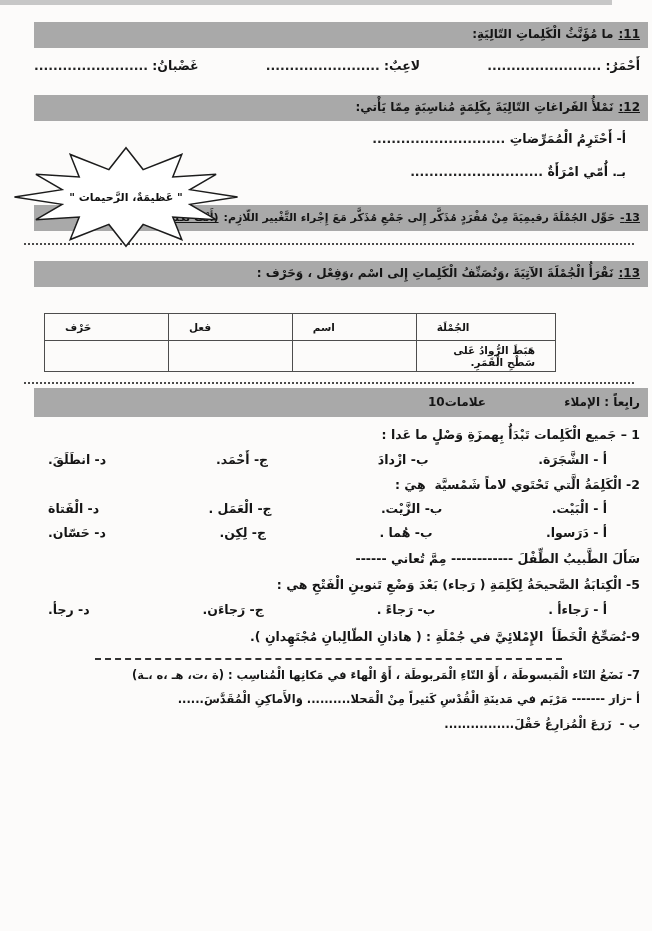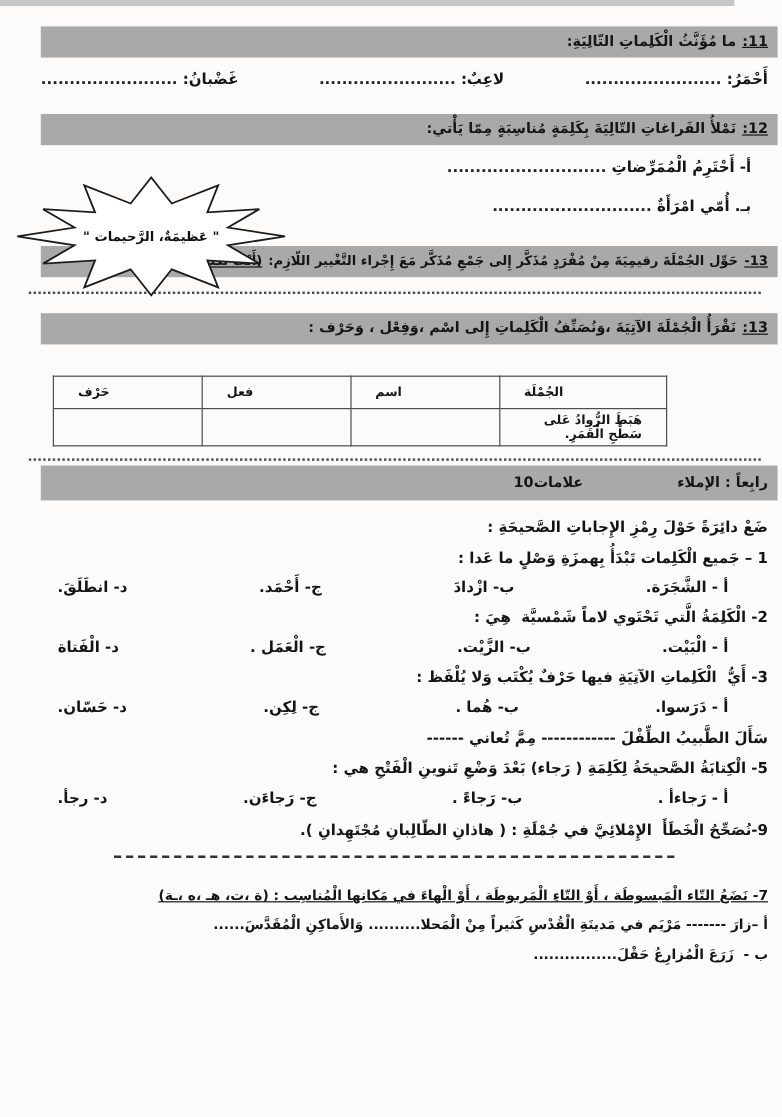--- a/index.html
+++ b/index.html
@@ -132,39 +132,37 @@
     </tbody>
       </table>
 
     <div class="dotted-sep" style="margin-top:10px;"></div>
 
     <div class="bar bar4" style="margin-top:4px;min-height:27px;">
       <span>رابِعاً : الإملاء</span>
       <span class="marks">10علامات</span>
     </div>
 
-    <div class="lead" style="margin-top:14px;">ضَعْ دائِرَةً حَوْلَ رِمْزِ الإِجاباتِ الصَّحيحَةِ :</div>
 
     <div class="lead">1 – جَميع الْكَلِمات تَبْدَأُ بِهمزَةِ وَصْلٍ ما عَدا :</div>
     <div class="mcq-row">
       <span>أ - الشَّجَرَة.</span>
       <span>ب- ازْدادَ</span>
       <span>ج- أَحْمَد.</span>
       <span>د- انطَلَقَ.</span>
     </div>
 
     <div class="lead">2- الْكَلِمَةُ الَّتي تَحْتَوي لاماً شَمْسيَّة  هِيَ :</div>
     <div class="mcq-row">
       <span>أ - الْبَيْت.</span>
       <span>ب- الزَّيْت.</span>
       <span>ج- الْعَمَل .</span>
       <span>د- الْفَتاة</span>
     </div>
 
-    <div class="lead">3- أَيُّ  الْكَلِماتِ الآتِيَةِ فيها حَرْفٌ يُكْتَب وَلا يُلْفَظ :</div>
     <div class="mcq-row">
       <span>أ - دَرَسوا.</span>
       <span>ب- هُما .</span>
       <span>ج- لِكِن.</span>
       <span>د- حَسّان.</span>
     </div>
 
     <div class="lead" style="margin-top:11px;">سَأَلَ الطَّبيبُ الطِّفْلَ ------------ مِمَّ تُعاني ------</div>
 
     <div class="lead">5- الْكِتابَةُ الصَّحيحَةُ لِكَلِمَةِ ( رَجاء) بَعْدَ وَضْعِ تَنوينِ الْفَتْحِ هي :</div>
@@ -172,19 +170,19 @@
       <span>أ - رَجاءأ .</span>
       <span>ب- رَجاءً .</span>
       <span>ج- رَجاءَن.</span>
       <span>د- رجأ.</span>
     </div>
 
     <div class="lead" style="margin-top:12px;">9-نُصَحِّحُ الْخَطَأَ  الإِمْلائِيَّ في جُمْلَةِ : ( هاذانِ الطّالِبانِ مُجْتَهِدانِ ).</div>
     <div class="dashed-sep"></div>
 
     <div class="q7">
-      <div class="lead" style="margin-top:24px;text-decoration:underline;">7- نَضَعُ التّاء الْمَبسوطَة ، أَوْ التّاءِ الْمَربوطَة ، أَوْ الْهاءَ في مَكانِها الْمُناسِب : (ة ،ت، هـ ،ه ،ـة)</div>
+      <div class="lead" style="margin-top:8px;">7- نَضَعُ التّاء الْمَبسوطَة ، أَوْ التّاءِ الْمَربوطَة ، أَوْ الْهاءَ في مَكانِها الْمُناسِب : (ة ،ت، هـ ،ه ،ـة)</div>
       <div class="lead" style="margin-top:9px;">أ –زارَ ------- مَرْيَم في مَدينَةِ الْقُدْسِ كَثيراً مِنْ الْمَحلا.......... وَالأَماكِنِ الْمُقَدَّسَ......</div>
       <div class="lead" style="margin-top:11px;">ب -  زَرَعَ الْمُزارِعُ حَقْلَ................</div>
     </div>
 
   </div>
 </div>
 
 </body></html>

